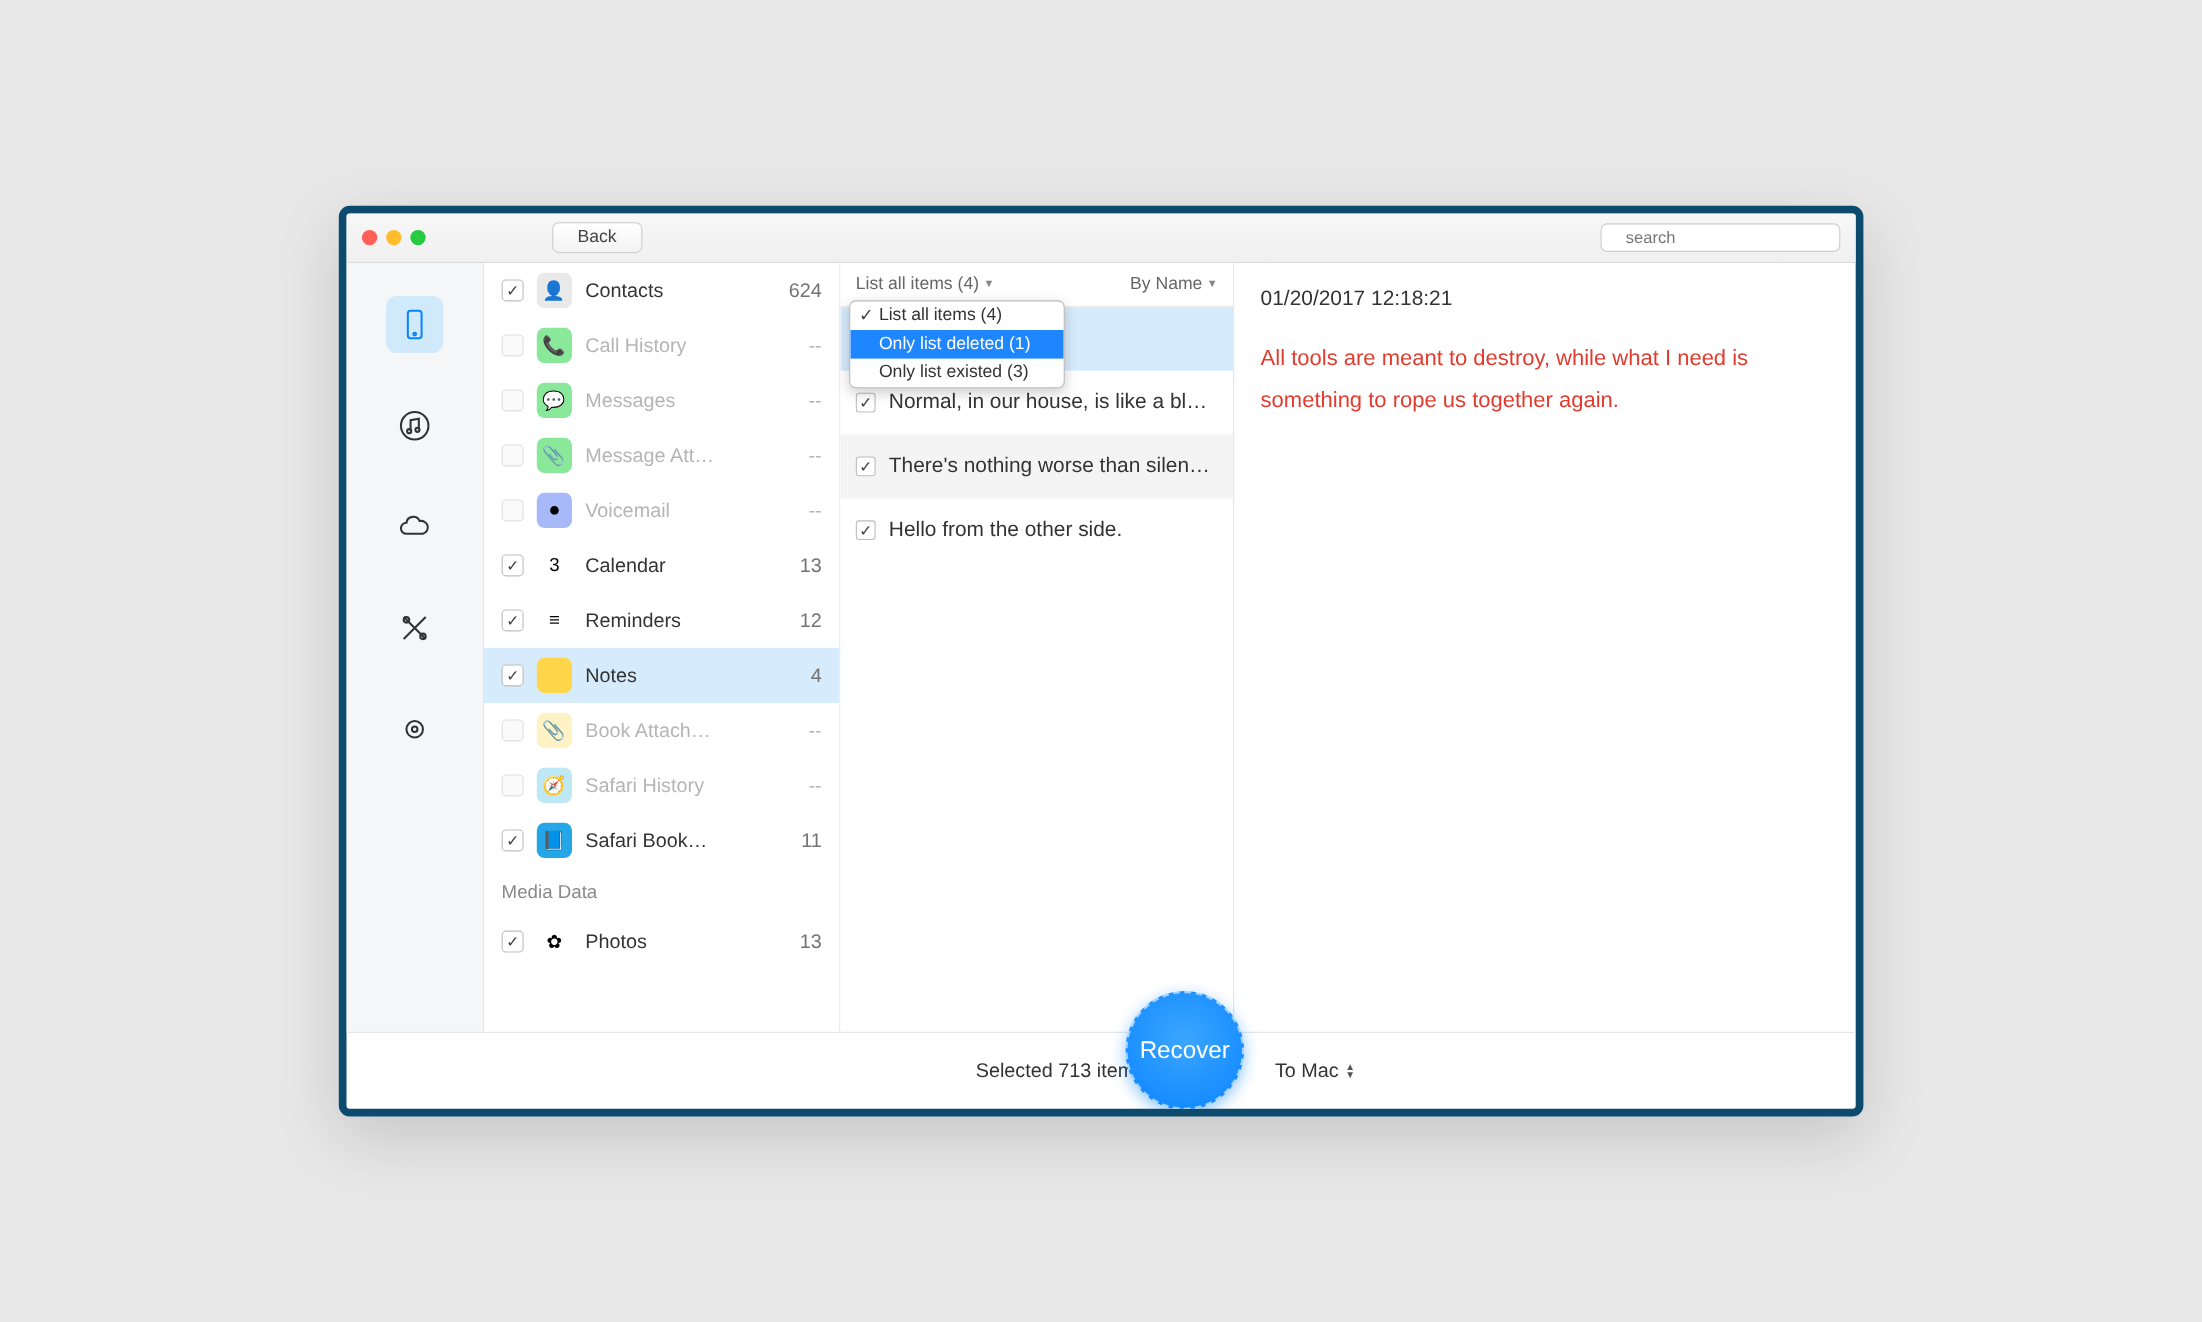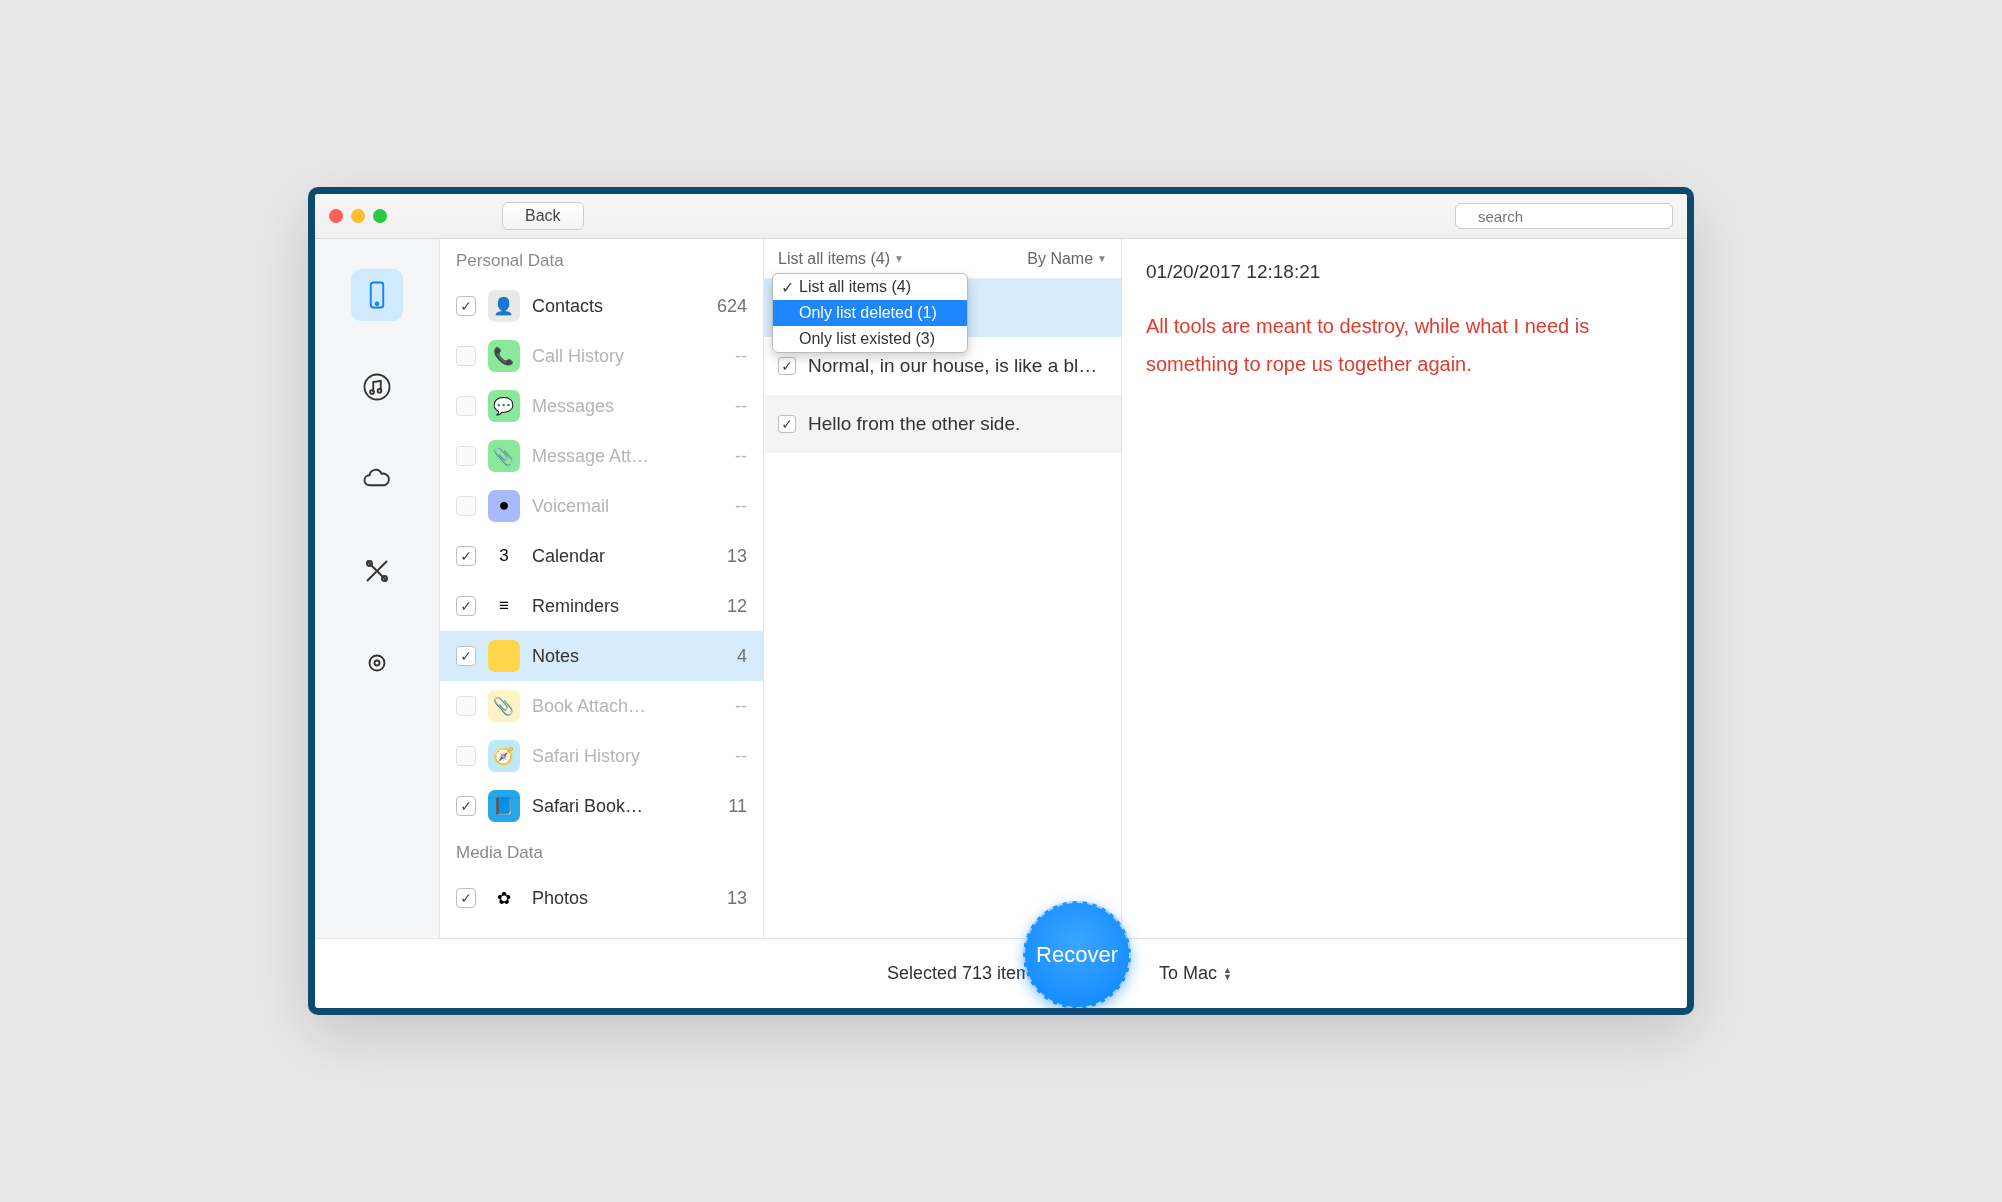--- a/index.html
+++ b/index.html
@@ -111,21 +111,20 @@
       </div>
       <div class="nav-item">
         <svg viewBox="0 0 24 24">
             <circle cx="12" cy="12" r="6"></circle>
             <circle cx="12" cy="12" r="2"></circle>
           </svg>
       </div>
     </div>
 
     <div class="categories">
-      <div class="section-header">Personal Data</div>
       <div id="cat-list">
           <div class="cat-row">
             <span class="cb checked"></span>
             <span class="cat-icon" style="background:#e9e9e9">👤</span>
             <span class="cat-label">Contacts</span>
             <span class="cat-count">624</span>
           </div>
           <div class="cat-row dim">
             <span class="cb"></span>
             <span class="cat-icon" style="background:#8ae89a">📞</span>
@@ -218,20 +217,24 @@
         </div>
 
       <div class="items-list" id="notes-list">
           <div class="item-row sel">
             <span class="cb checked"></span>
             <span class="item-text"> to destroy, w…</span>
           </div>
           <div class="item-row">
             <span class="cb checked"></span>
             <span class="item-text">Normal, in our house, is like a bl…</span>
+          </div>
+          <div class="item-row">
+            <span class="cb checked"></span>
+            <span class="item-text">There's nothing worse than silen…</span>
           </div>
           <div class="item-row">
             <span class="cb checked"></span>
             <span class="item-text">Hello from the other side.</span>
           </div>
         </div>
     </div>
 
     <div class="detail">
       <div class="detail-date">01/20/2017 12:18:21</div>

